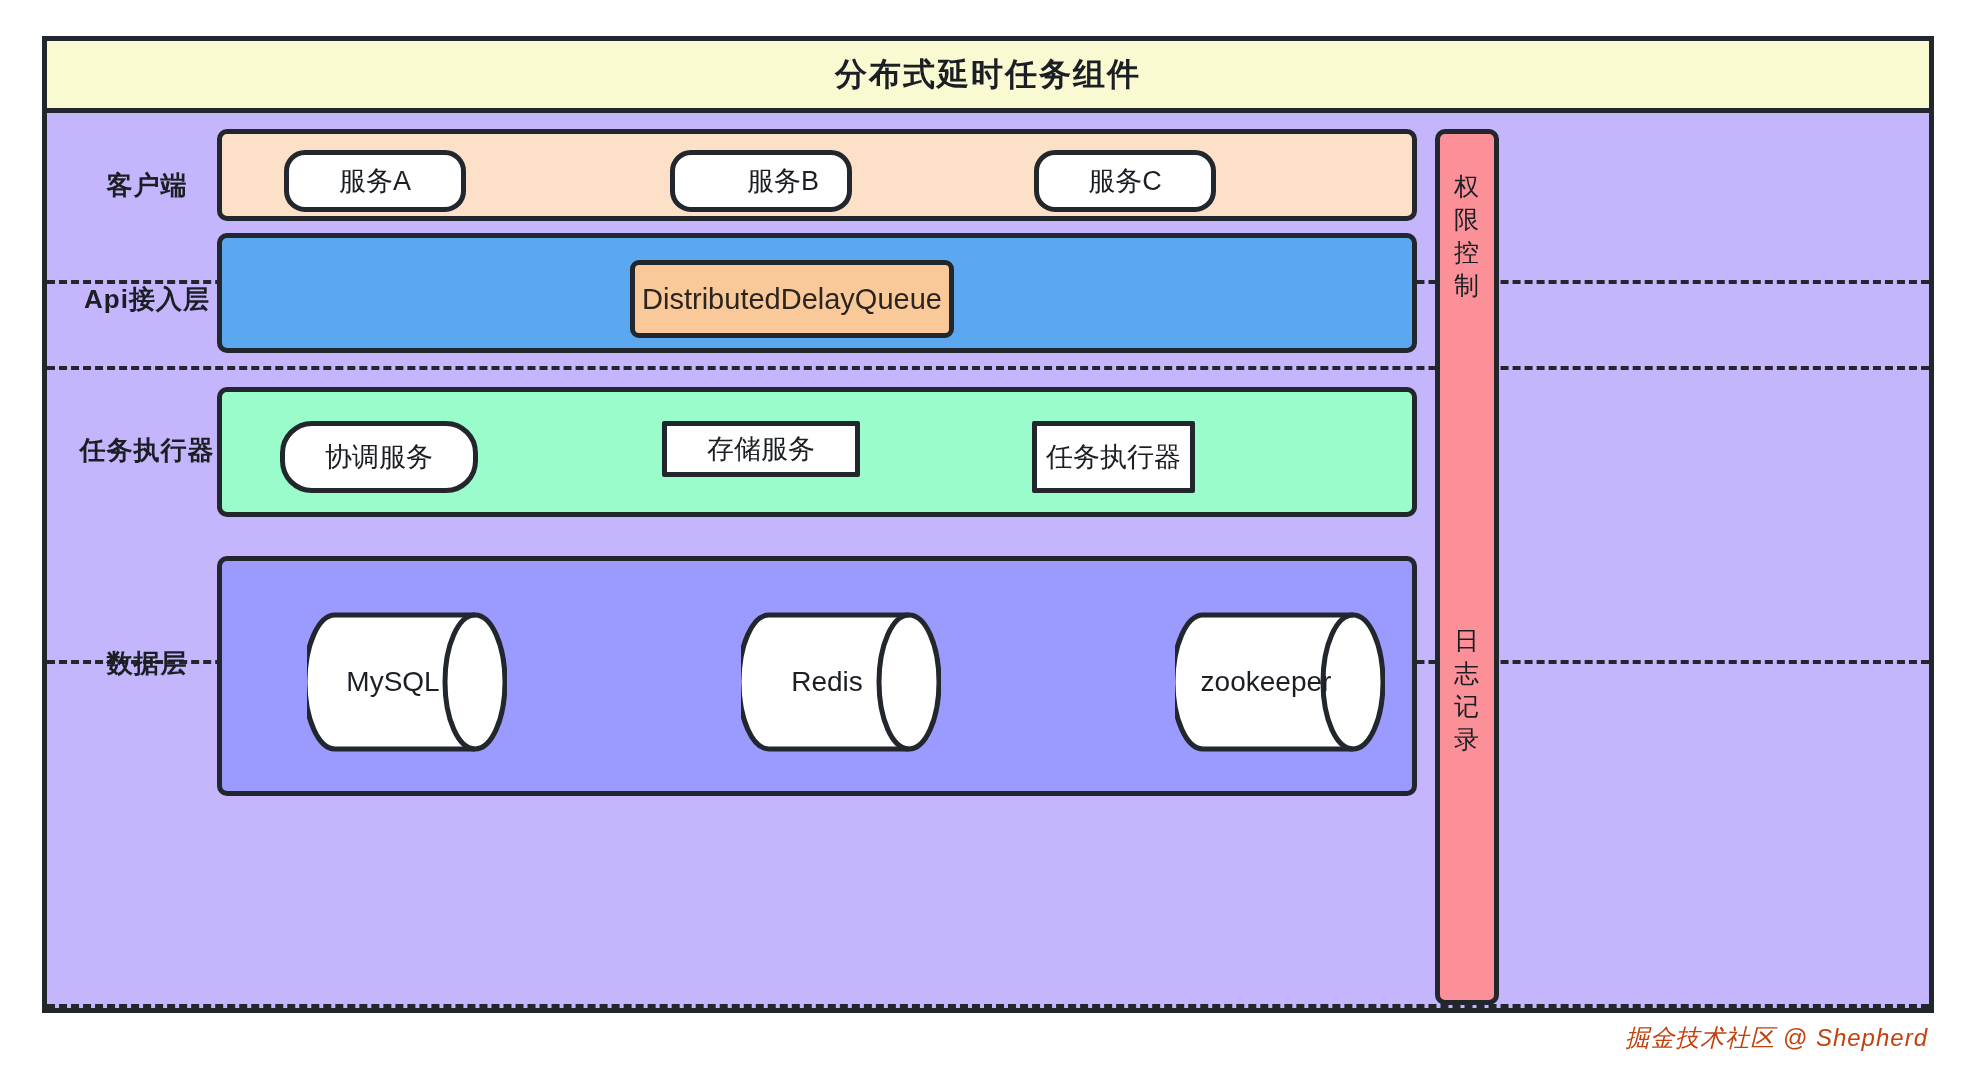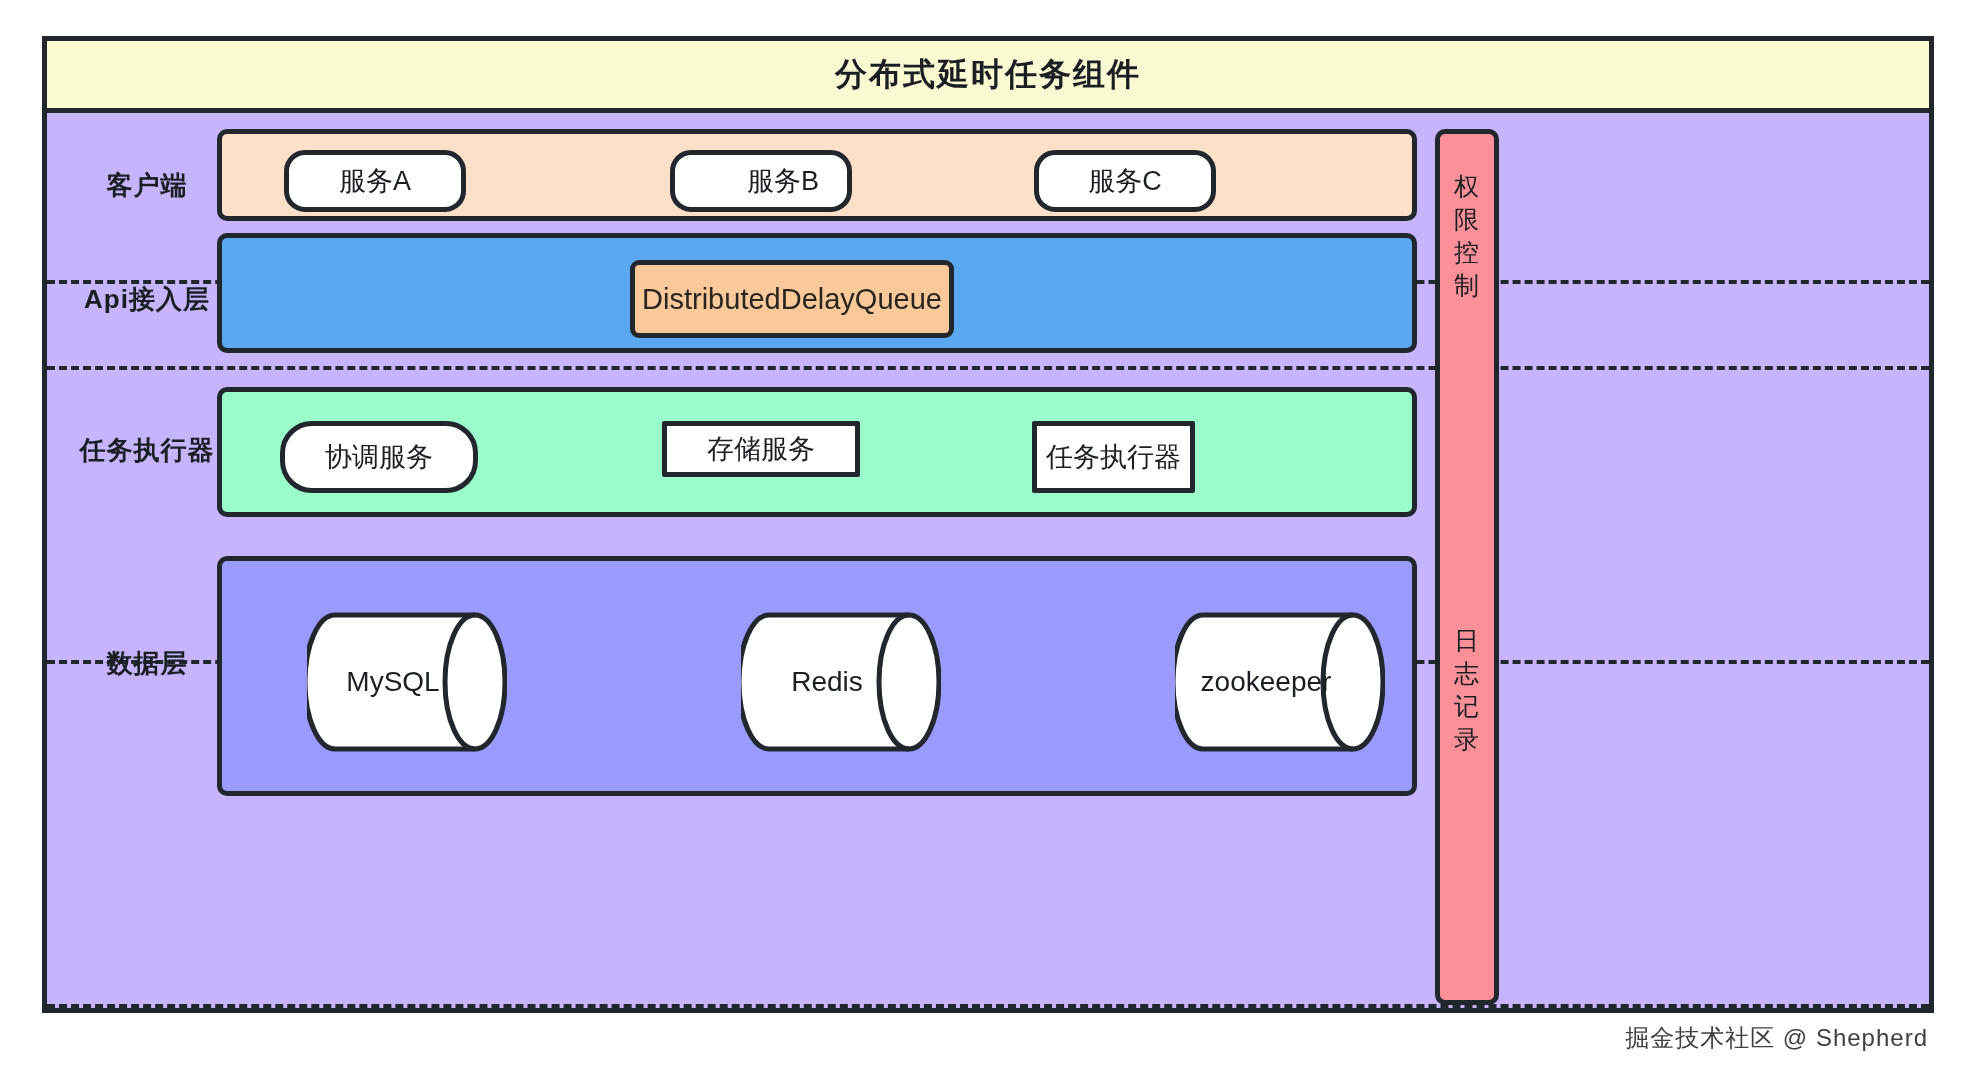--- a/index.html
+++ b/index.html
@@ -152,23 +152,24 @@
   .side-text span {
     display: block;
   }
 
   
   .watermark {
     position: absolute;
     right: 46px;
     top: 1022px;
     font-size: 24px;
-    color: #404040;
+    color: #c2410c;
     letter-spacing: 1px;
     white-space: nowrap;
+    font-style: italic;
   }
 </style>
 </head>
 <body>
 
 <div id="stage">
 
   <div class="outer-frame">
 
     <div class="title-band">

